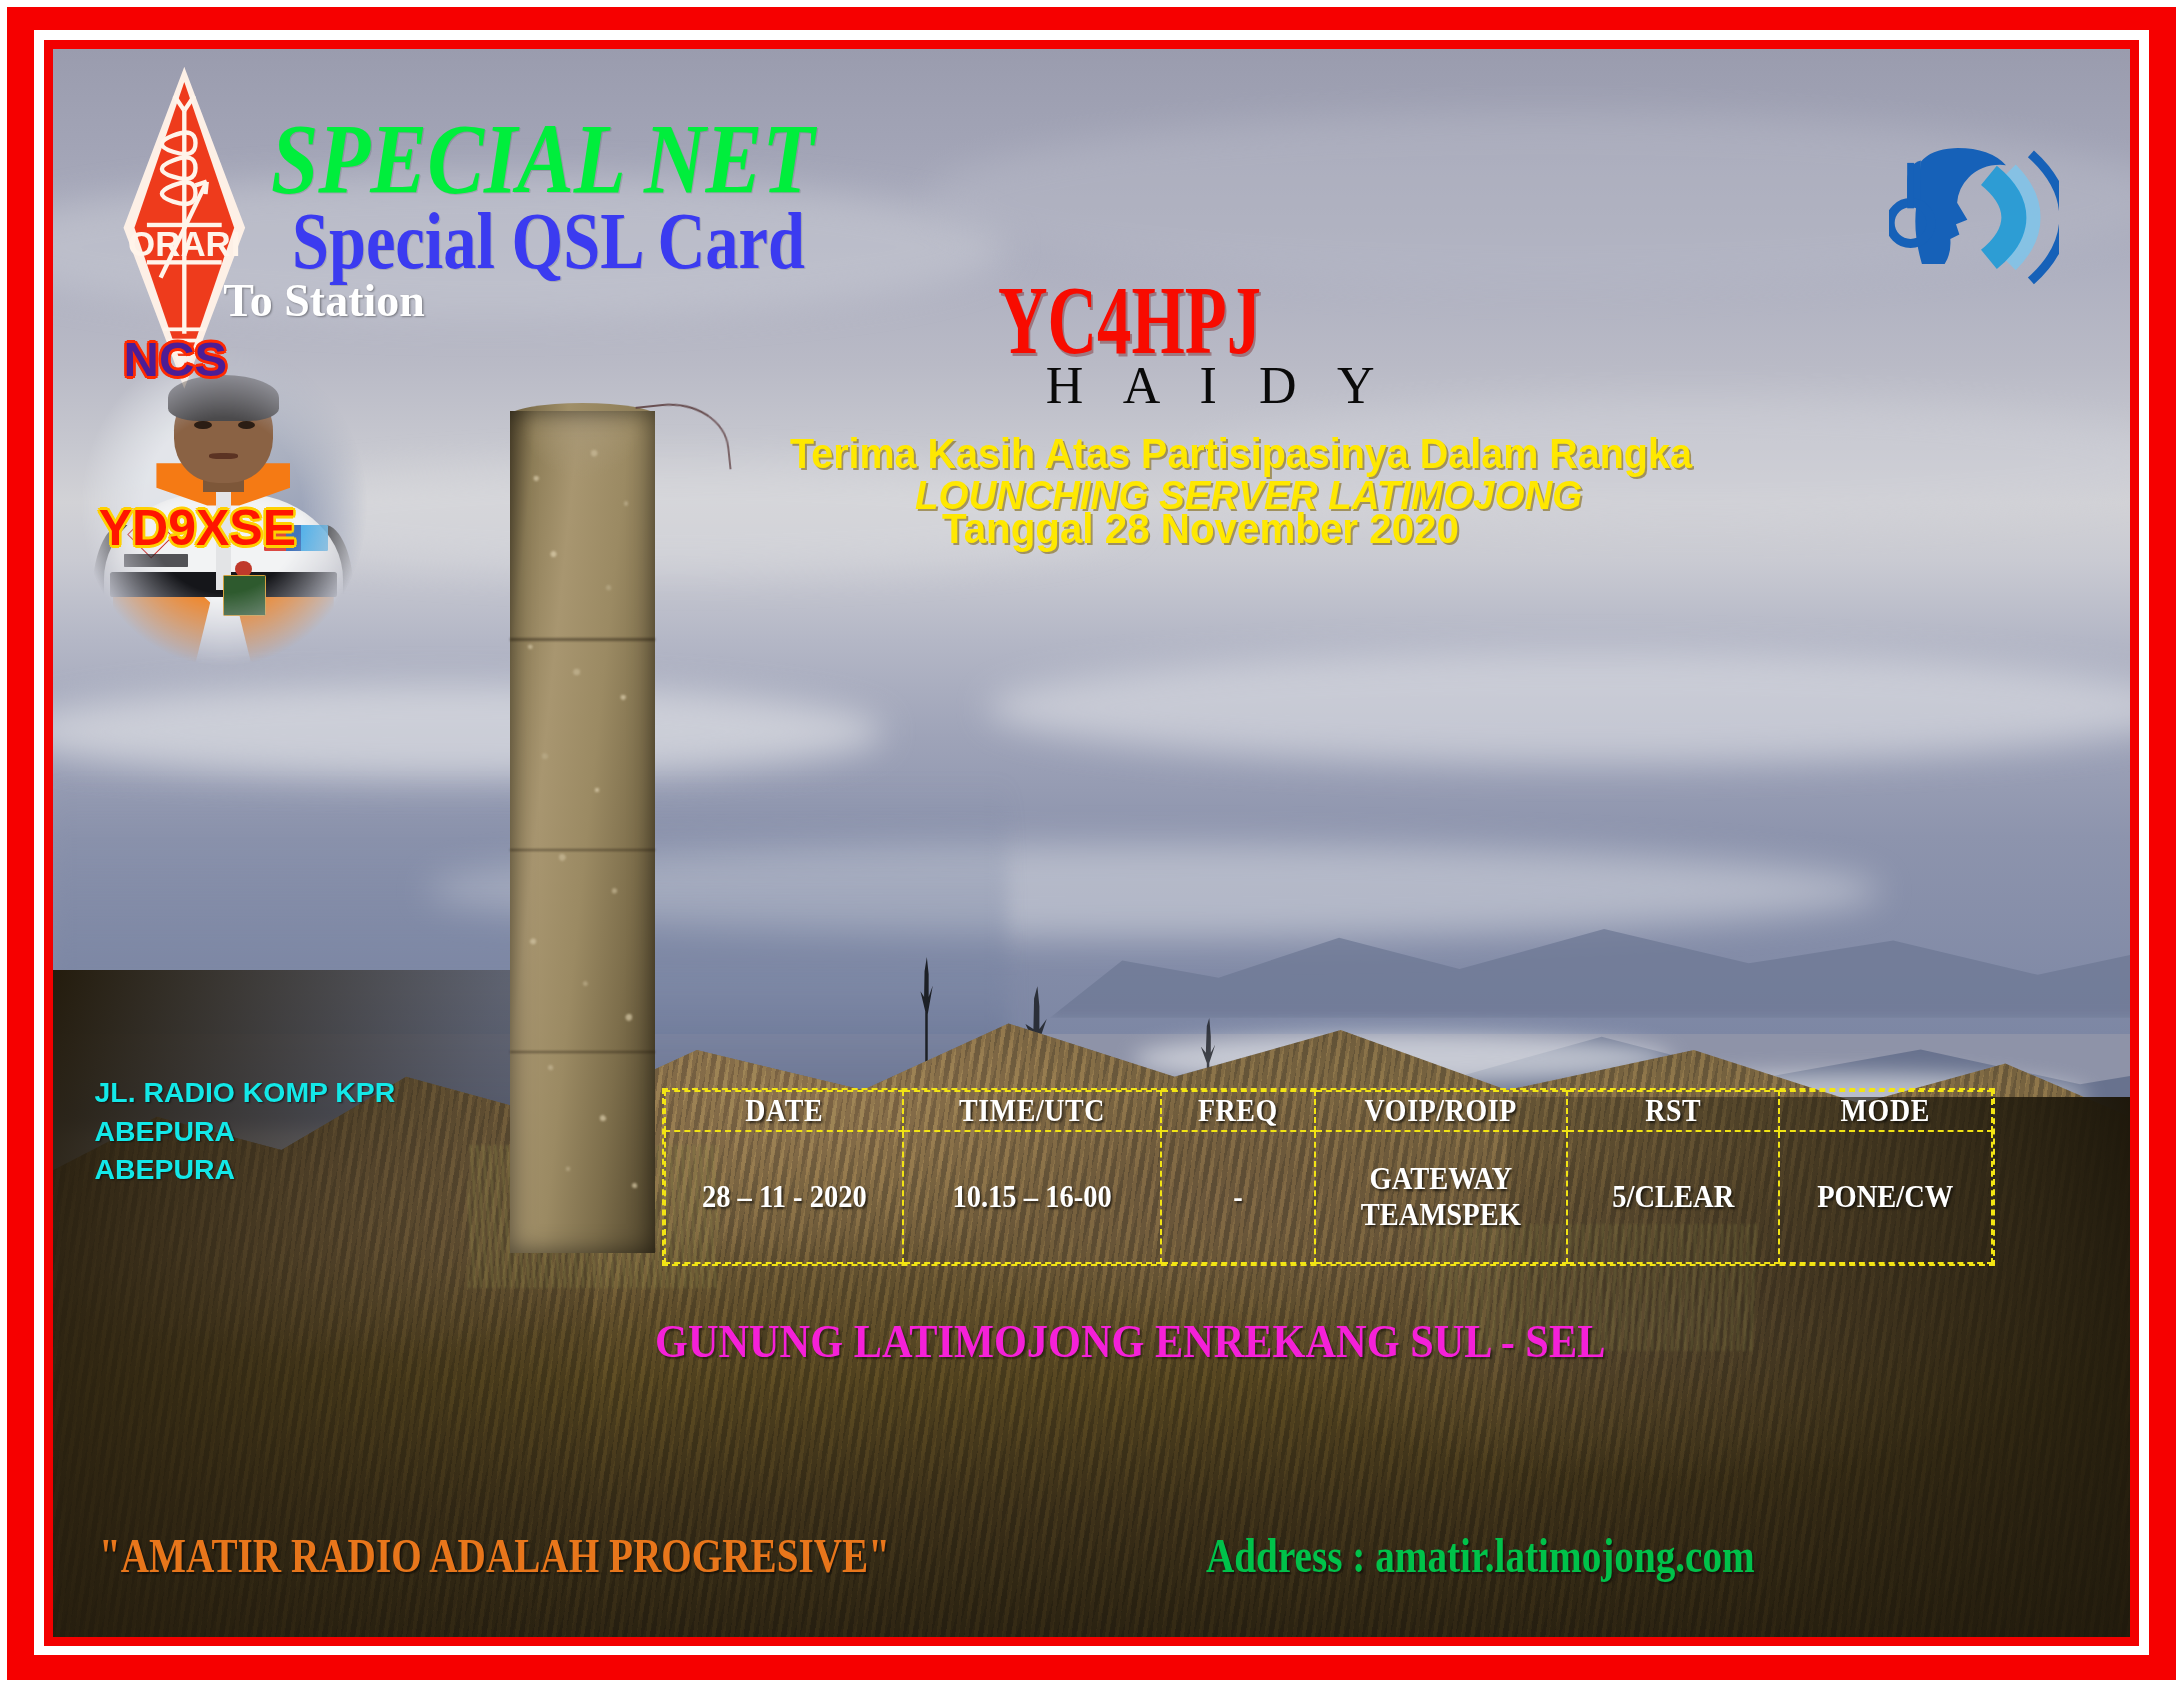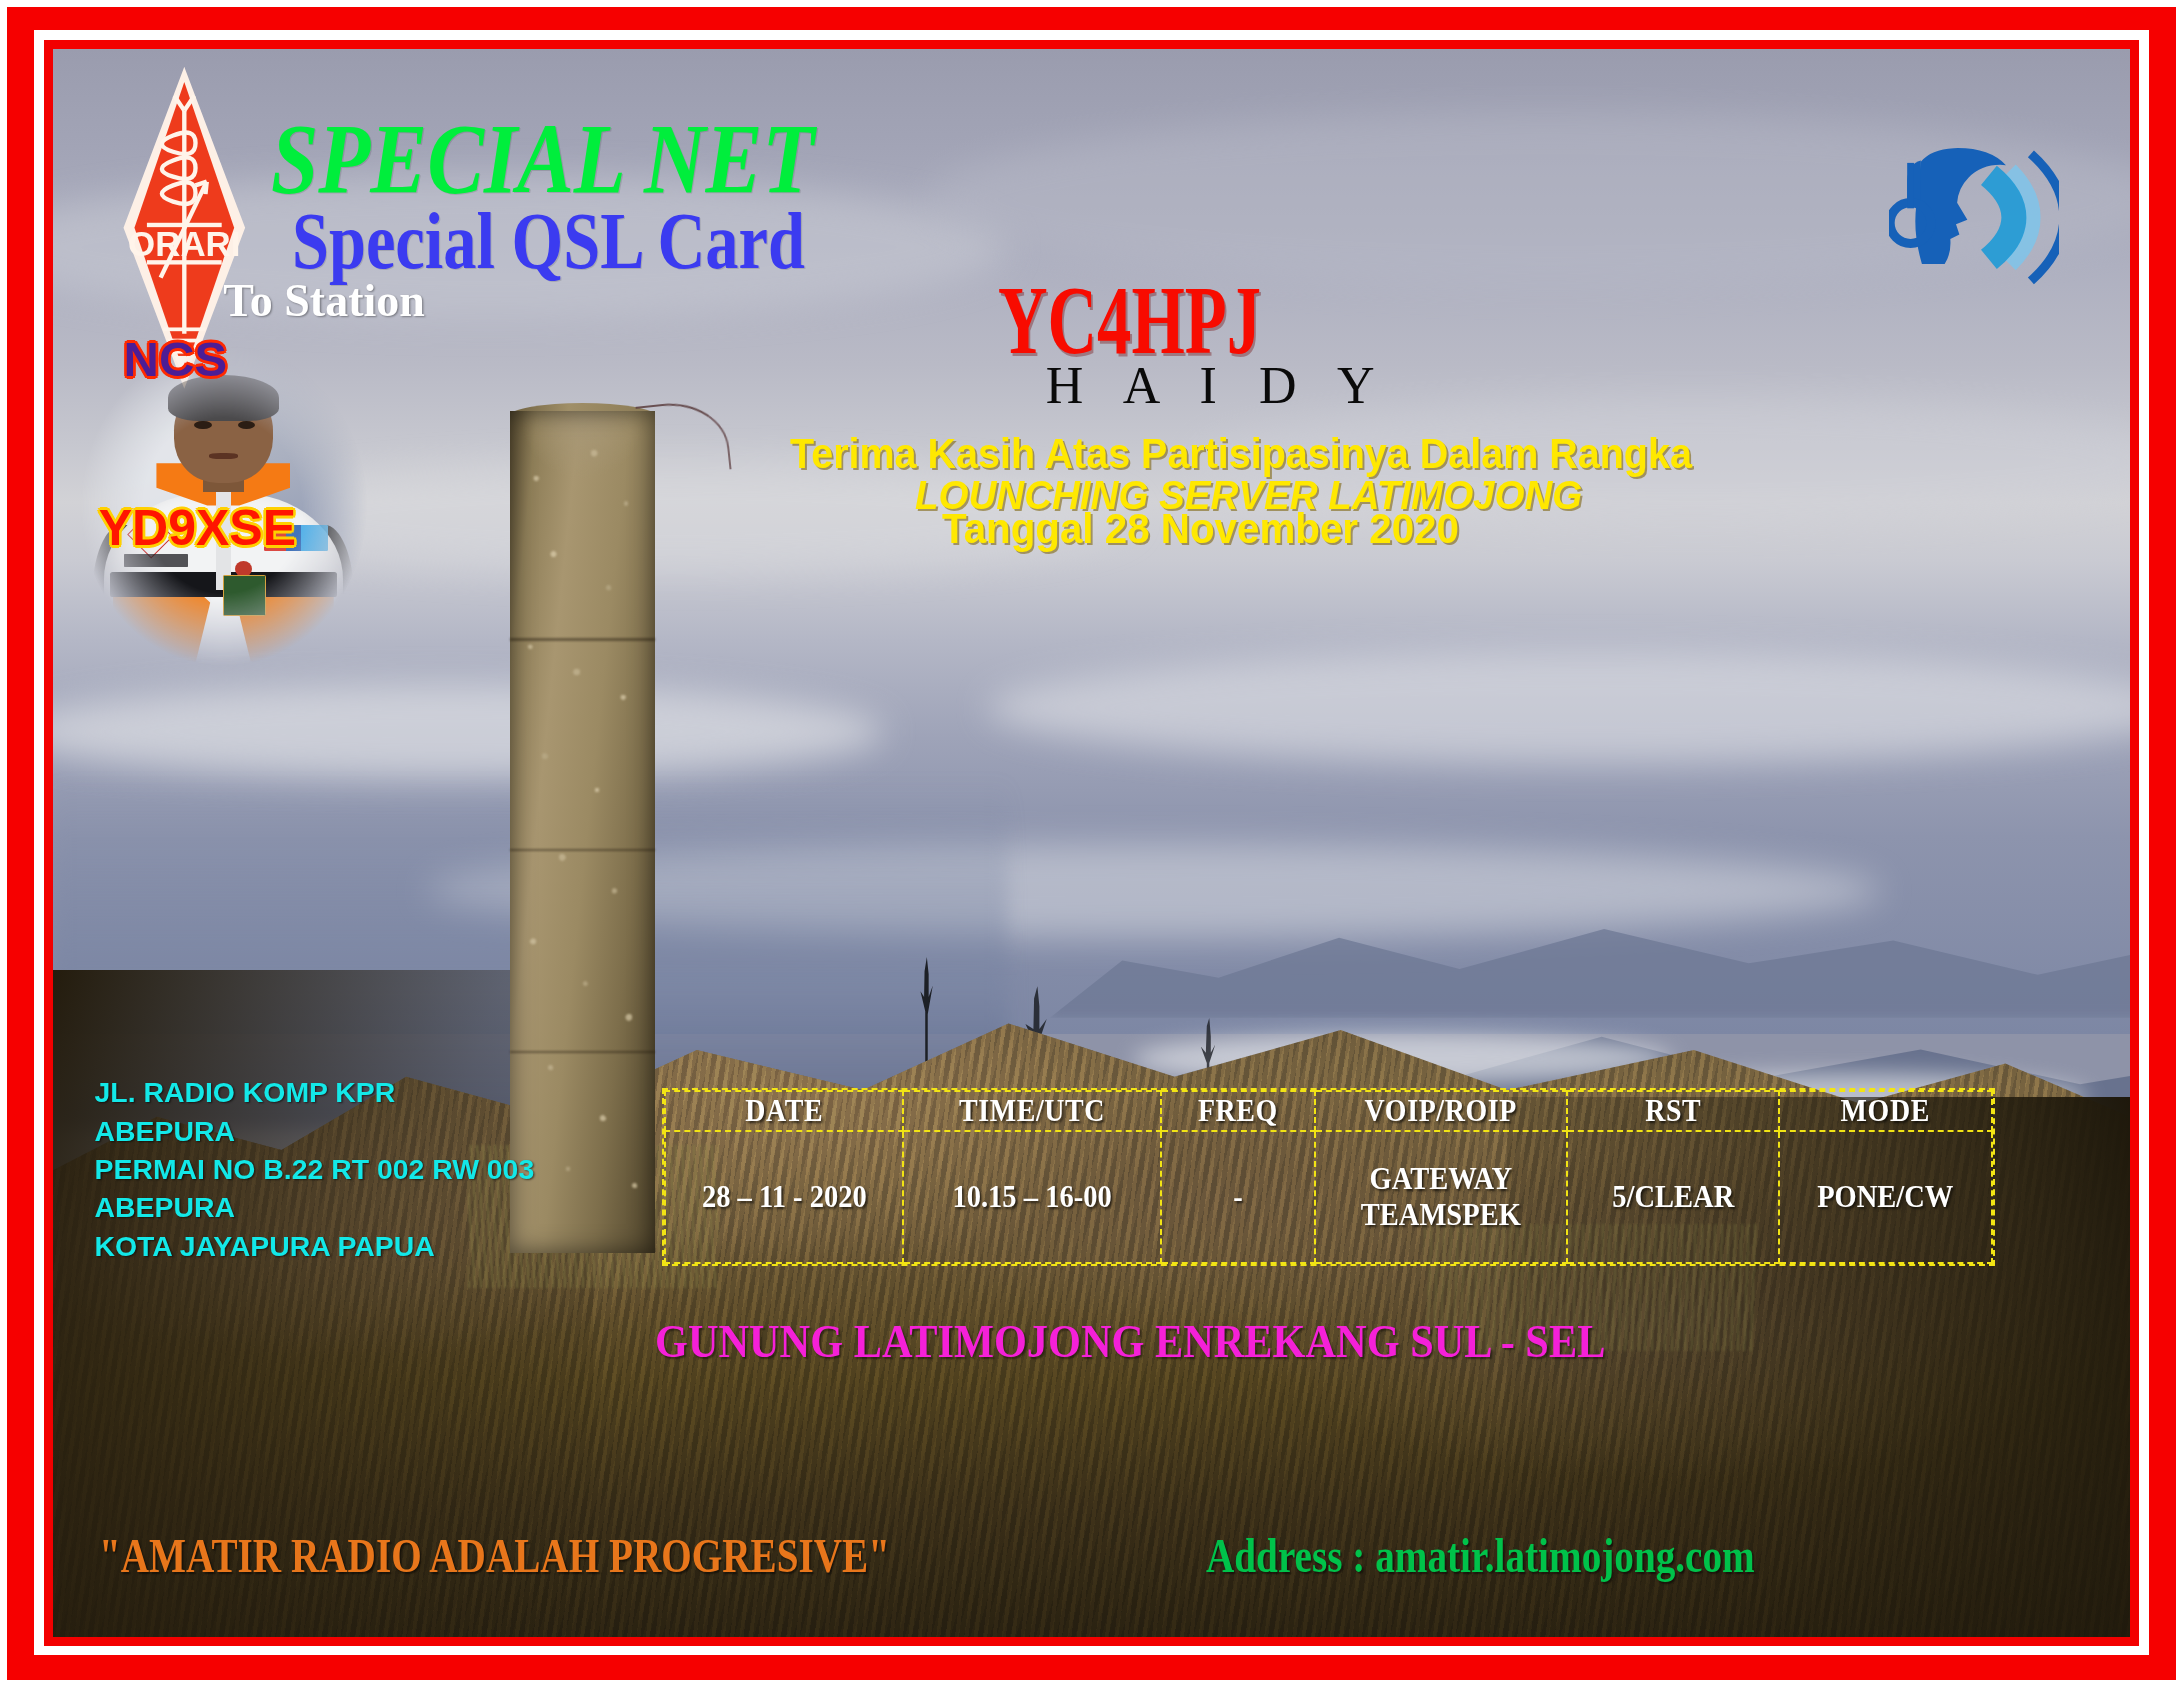--- a/index.html
+++ b/index.html
@@ -345,23 +345,21 @@
     <div class="t" id="callsign">YC4HPJ</div>
     <div class="t" id="opname">H A I D Y</div>
 
     <div class="t ytxt" id="thanks">Terima Kasih Atas Partisipasinya Dalam Rangka</div>
     <div class="t ytxt" id="launch">LOUNCHING SERVER LATIMOJONG</div>
     <div class="t ytxt" id="tanggal">Tanggal  28  November  2020</div>
 
     <div id="addr">
       <div>JL. RADIO KOMP KPR</div>
       <div>ABEPURA</div>
-      <div>PERMAI NO B.22 RT 002 RW 003</div>
       <div>ABEPURA</div>
-      <div>KOTA JAYAPURA PAPUA</div>
     </div>
 
     <div id="logtable">
       <table>
         <thead>
           <tr>
             <th class="c-date">DATE</th>
             <th class="c-time">TIME/UTC</th>
             <th class="c-freq">FREQ</th>
             <th class="c-voip">VOIP/ROIP</th>

